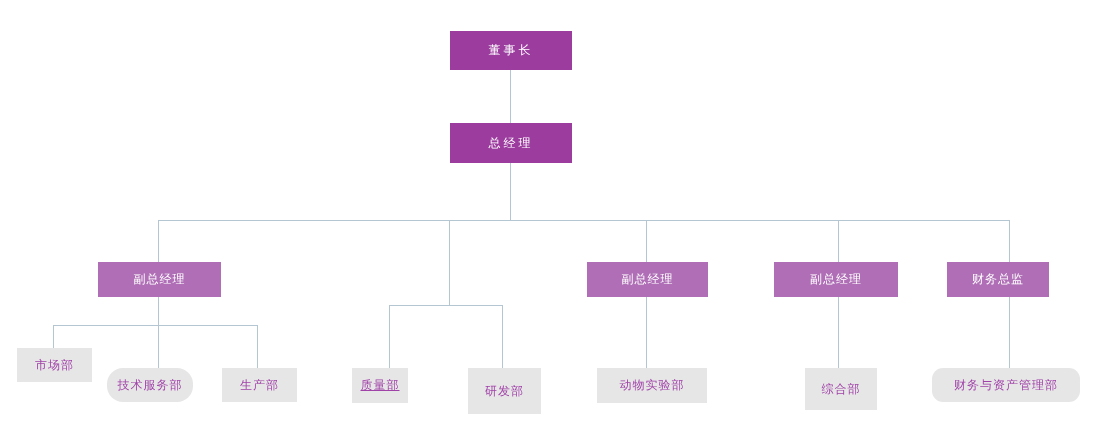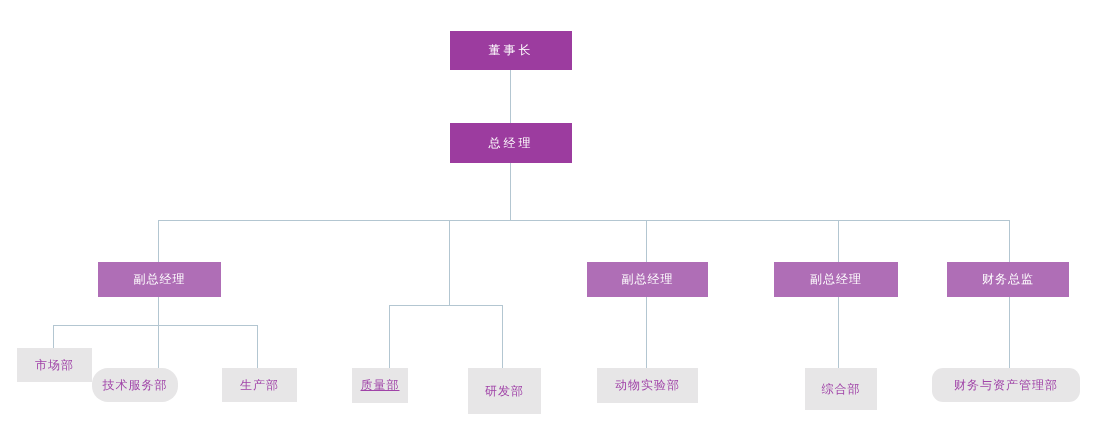--- a/index.html
+++ b/index.html
@@ -75,24 +75,24 @@
   <div class="vline" style="left:646px;  top:297px; height:71px;"></div>
   <div class="vline" style="left:838px;  top:297px; height:71px;"></div>
   <div class="vline" style="left:1009px; top:297px; height:71px;"></div>
 
   <div class="node exec" style="left:450px; top:31px;  width:122px; height:39px;">董事长</div>
   <div class="node exec" style="left:450px; top:123px; width:122px; height:40px;">总经理</div>
 
   <div class="node mgr" style="left:98px;  top:262px; width:123px; height:35px;">副总经理</div>
   <div class="node mgr" style="left:587px; top:262px; width:121px; height:35px;">副总经理</div>
   <div class="node mgr" style="left:774px; top:262px; width:124px; height:35px;">副总经理</div>
-  <div class="node mgr" style="left:947px; top:262px; width:122px; height:35px;">财务总监</div>
+  <div class="node mgr" style="left:947px; top:262px; width:102px; height:35px;">财务总监</div>
 
   <div class="node dept" style="left:17px;  top:348px; width:75px;  height:34px;">市场部</div>
-  <div class="node dept" style="left:92px; top:368px; width:86px;  height:34px;border-radius:16px;">技术服务部</div>
+  <div class="node dept" style="left:107px; top:368px; width:86px;  height:34px;border-radius:16px;">技术服务部</div>
   <div class="node dept" style="left:222px; top:368px; width:75px;  height:34px;">生产部</div>
   <div class="node dept" style="left:352px; top:368px; width:56px;  height:35px;text-decoration:underline;">质量部</div>
   <div class="node dept" style="left:468px; top:368px; width:73px;  height:46px;">研发部</div>
-  <div class="node dept" style="left:597px; top:368px; width:101px; height:35px;">动物实验部</div>
+  <div class="node dept" style="left:597px; top:368px; width:110px; height:35px;">动物实验部</div>
   <div class="node dept" style="left:805px; top:368px; width:72px;  height:42px;">综合部</div>
   <div class="node dept" style="left:932px; top:368px; width:148px; height:34px;border-radius:11px;">财务与资产管理部</div>
 
 </div>
 
 </body></html>

